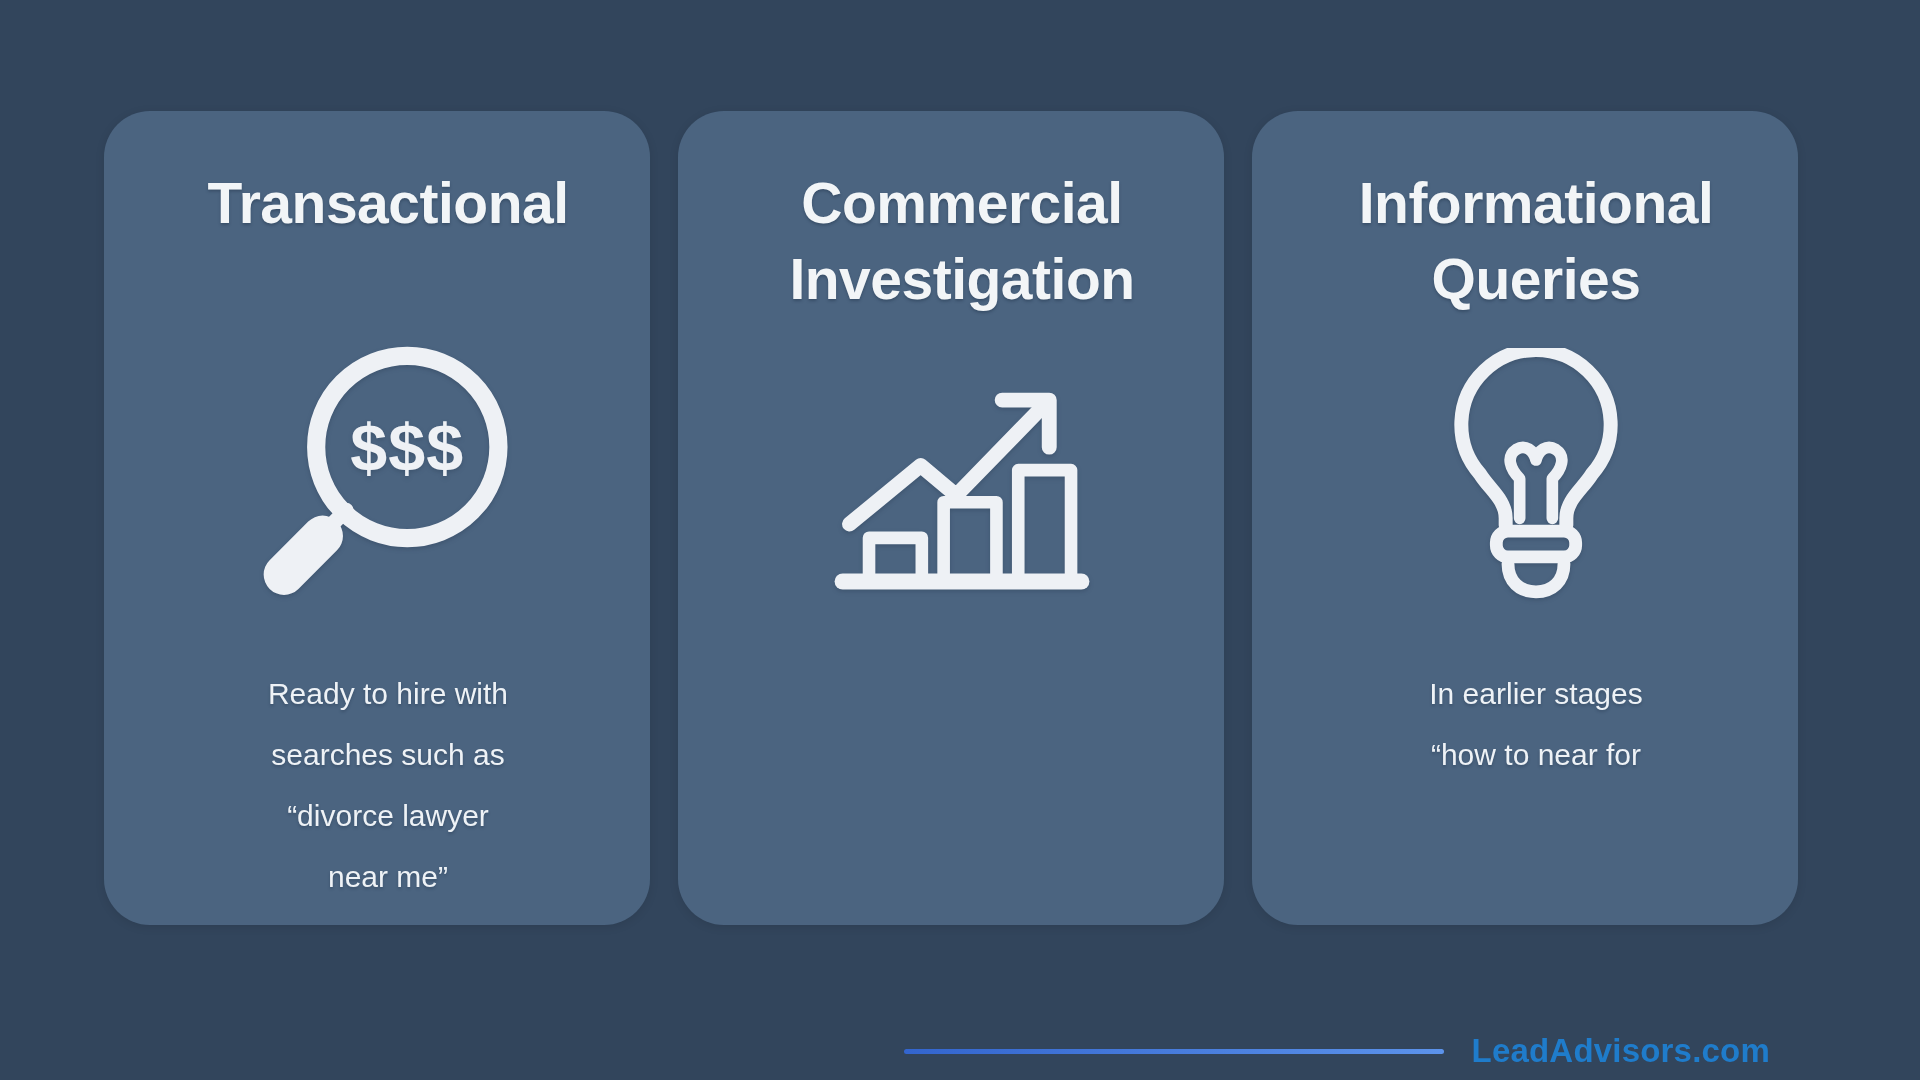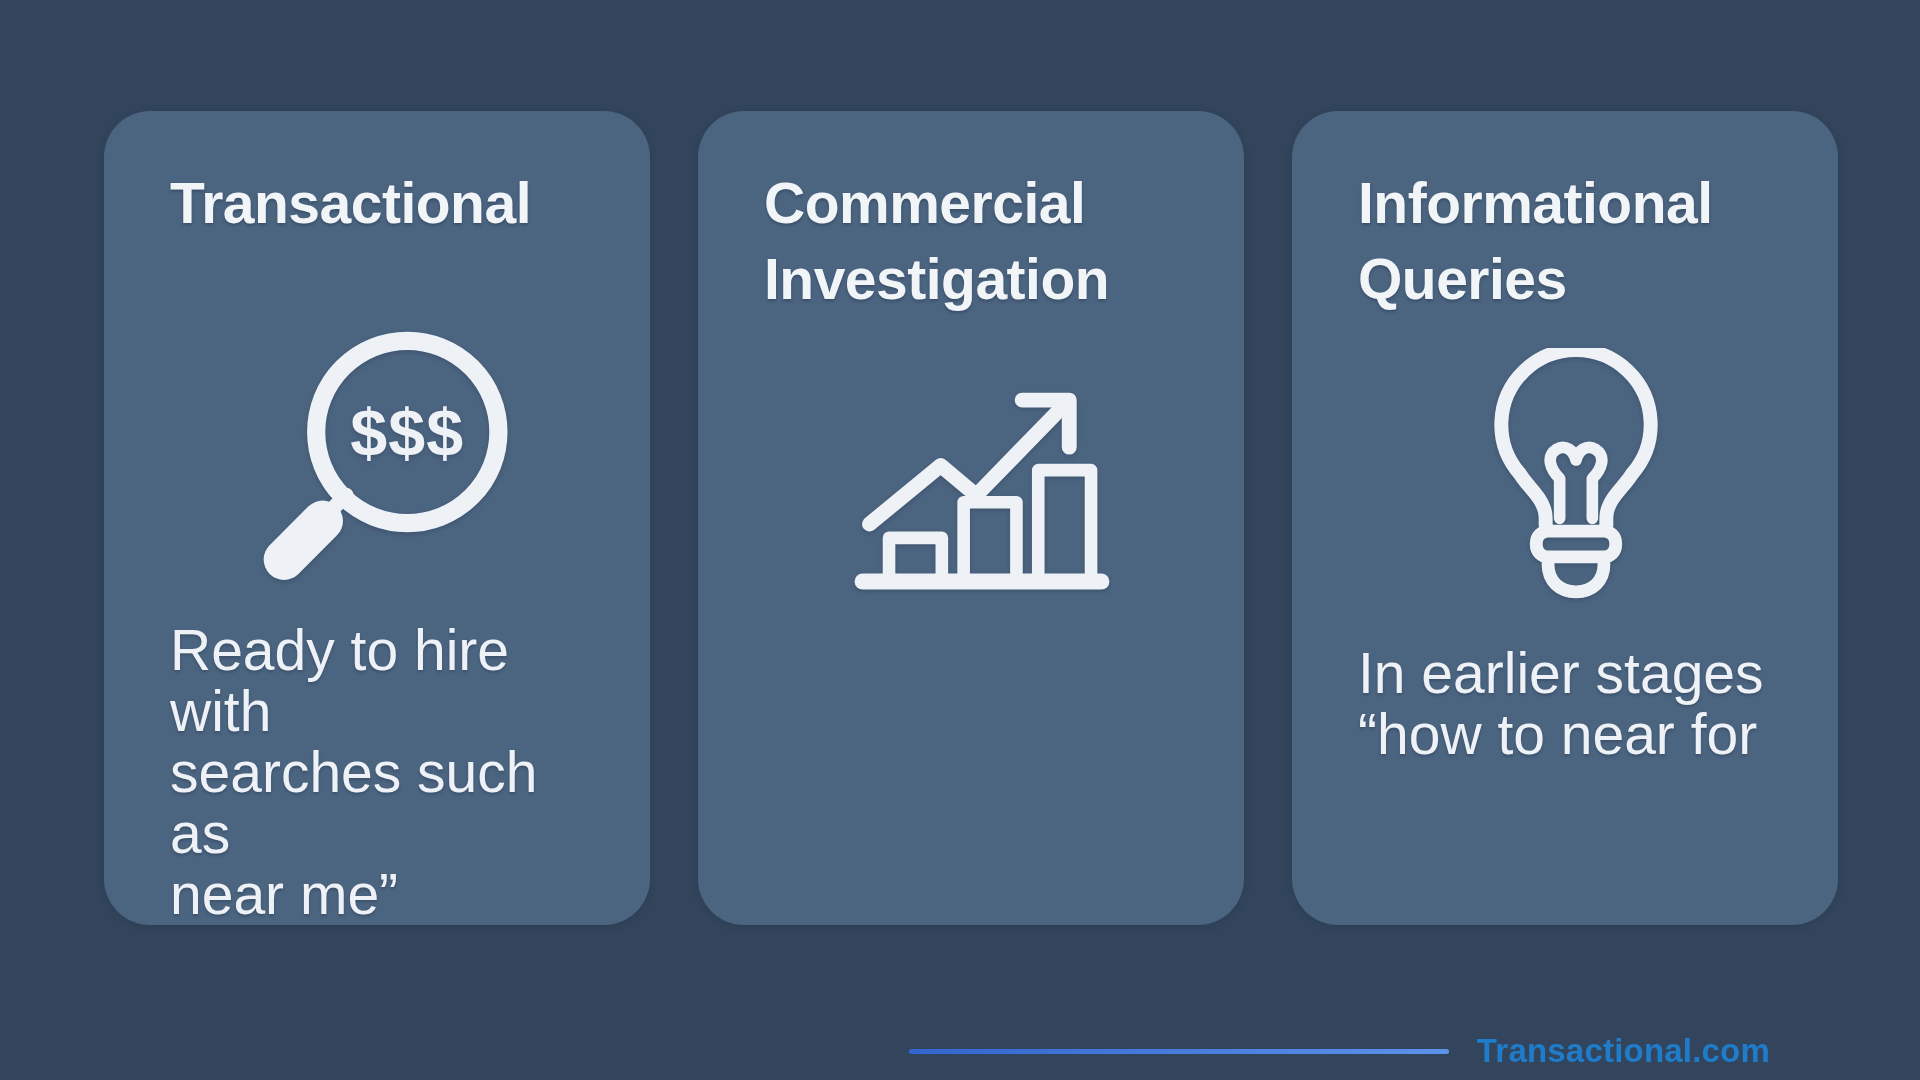--- a/index.html
+++ b/index.html
@@ -13,21 +13,22 @@
     margin: 0 auto;
     background: #32455C;
     overflow: hidden;
   }
 
   .cards {
     position: absolute;
     left: 104px;
     top: 111px;
     display: flex;
-    gap: 48px;
+    gap: 28px;
+    text-align: center;
   }
 
   .card {
     width: 546px;
     height: 814px;
     background: #4B6480;
     border-radius: 46px;
     padding: 54px 44px 0 66px;
     display: flex;
     flex-direction: column;
@@ -50,23 +51,23 @@
     display: flex;
     align-items: center;
     justify-content: center;
   }
 
   .icon-wrap svg {
     filter: drop-shadow(0 2px 2px rgba(24,40,60,0.25));
   }
 
   .card-body {
-    margin-top: 16px;
+    margin-top: 36px;
     color: #EEF2F6;
-    font-size: 57px;
+    font-size: 30px;
     font-weight: 400;
     line-height: 61px;
     text-shadow: 0 2px 3px rgba(24,40,60,0.30);
   }
 
   .footer {
     position: absolute;
     right: 150px;
     bottom: 10px;
     display: flex;
@@ -108,20 +109,21 @@
         <svg width="258" height="268" viewBox="0 0 240 250" fill="none">
           <circle cx="138" cy="97" r="85" stroke="#EEF1F5" stroke-width="17" fill="none"></circle>
           <text class="dollar-text" x="138" y="119" text-anchor="middle" font-size="62" letter-spacing="1" fill="#EEF1F5">$$$</text>
           <line x1="81" y1="156" x2="66" y2="171" stroke="#EEF1F5" stroke-width="14" stroke-linecap="round"></line>
           <line x1="59" y1="180" x2="23" y2="216" stroke="#EEF1F5" stroke-width="38" stroke-linecap="round"></line>
         </svg>
       </div>
       <div class="card-body">
         <div>Ready to hire with</div>
         <div>searches such as</div>
+        <div>“divorce lawyer</div>
         <div>near me”</div>
       </div>
     </div>
 
     <div class="card">
       <div class="card-title">
         <div>Commercial</div>
         <div>Investigation</div>
       </div>
       <div class="icon-wrap">
@@ -152,16 +154,16 @@
       <div class="card-body">
         <div>In earlier stages</div>
         <div>“how to near for</div>
       </div>
     </div>
 
   </div>
 
   <div class="footer">
     <div class="footer-line"></div>
-    <div class="footer-brand">Transactional.com</div>
+    <div class="footer-brand">LeadAdvisors.com</div>
   </div>
 
 </div>
 
 </body></html>

